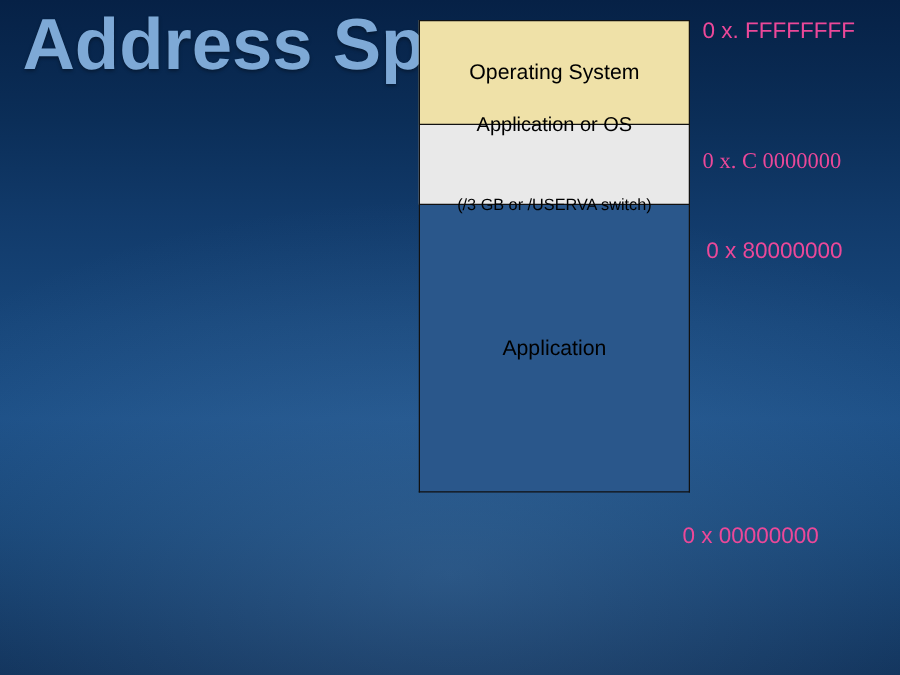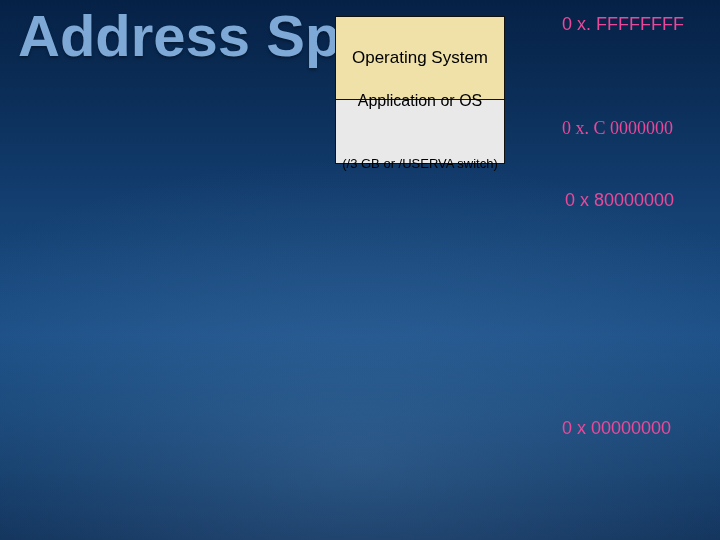--- a/index.html
+++ b/index.html
@@ -20,21 +20,21 @@
     line-height: 1.02;
     font-weight: 700;
     color: #7ea9d6;
     letter-spacing: 0px;
     text-shadow: 0 2px 3px rgba(0,0,0,0.35);
   }
   .diagram {
     position: absolute;
     left: 335px;
     top: 16px;
-    width: 170px;
+    width: 217px;
   }
   .region {
     border: 1px solid #111;
     display: flex;
     flex-direction: column;
     align-items: center;
     justify-content: center;
     text-align: center;
     color: #000;
   }
@@ -72,18 +72,21 @@
 <div class="title">Address Space</div>
 
 <div class="diagram">
   <div class="region reg-os">
     <span>Operating System</span>
   </div>
   <div class="region reg-switch">
     <span class="line1">Application or OS</span>
     <span class="line2">(/3 GB or /USERVA switch)</span>
   </div>
+  <div class="region reg-app">
+    <span>Application</span>
+  </div>
 </div>
 
 <div class="addr" style="left:562px; top:14px;">0 x. FFFFFFFF</div>
 <div class="addr" style="left:562px; top:118px;font-family:Liberation Serif, serif;">0 x. C 0000000</div>
 <div class="addr" style="left:565px; top:190px;">0 x 80000000</div>
-<div class="addr" style="left:562px; top:418px;">0 x 00000000</div>
+<div class="addr" style="left:546px; top:418px;">0 x 00000000</div>
 
 </body></html>

